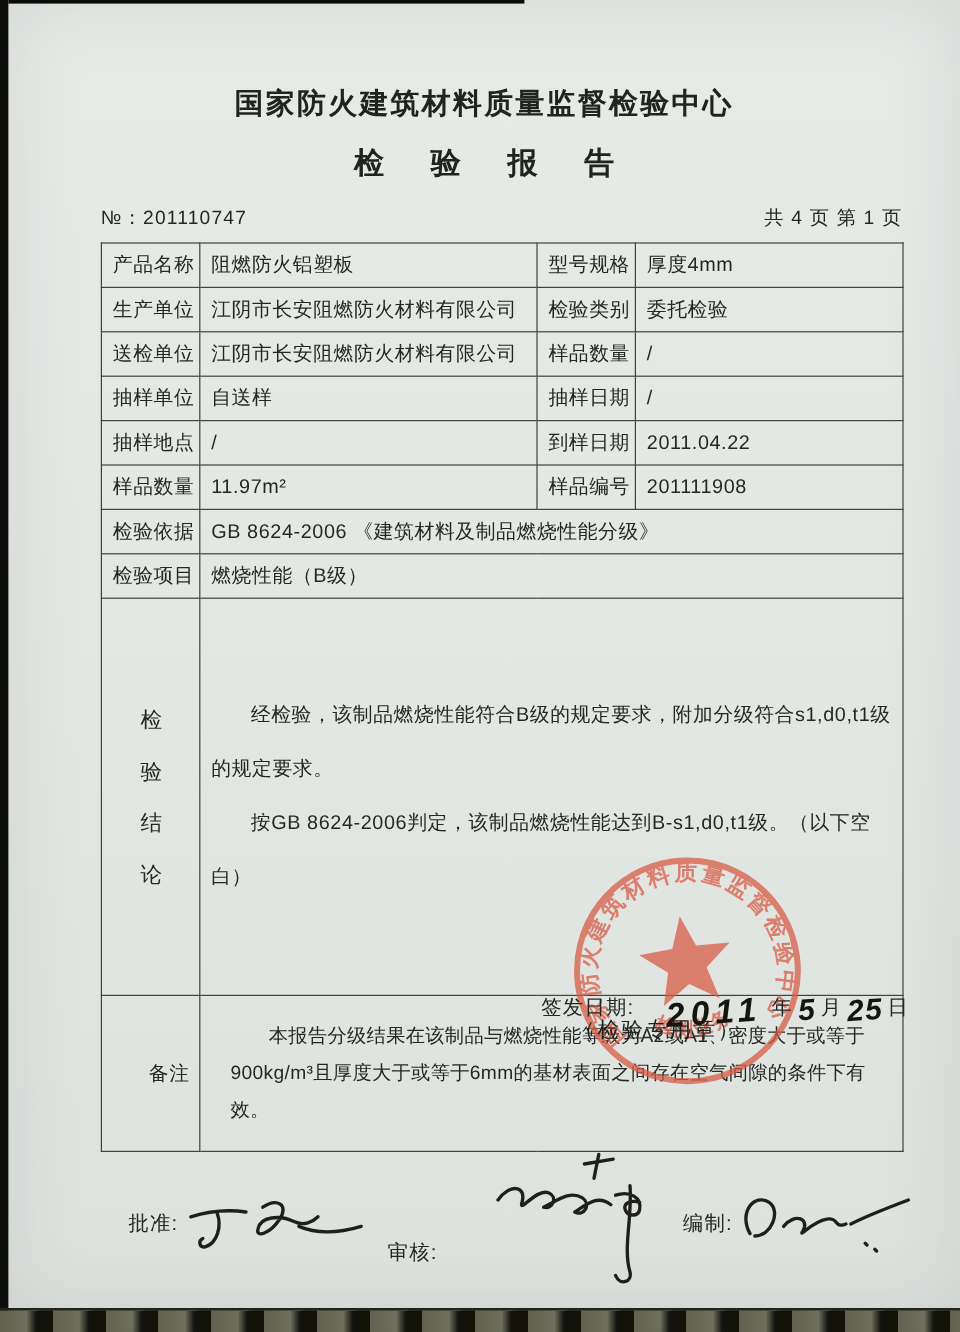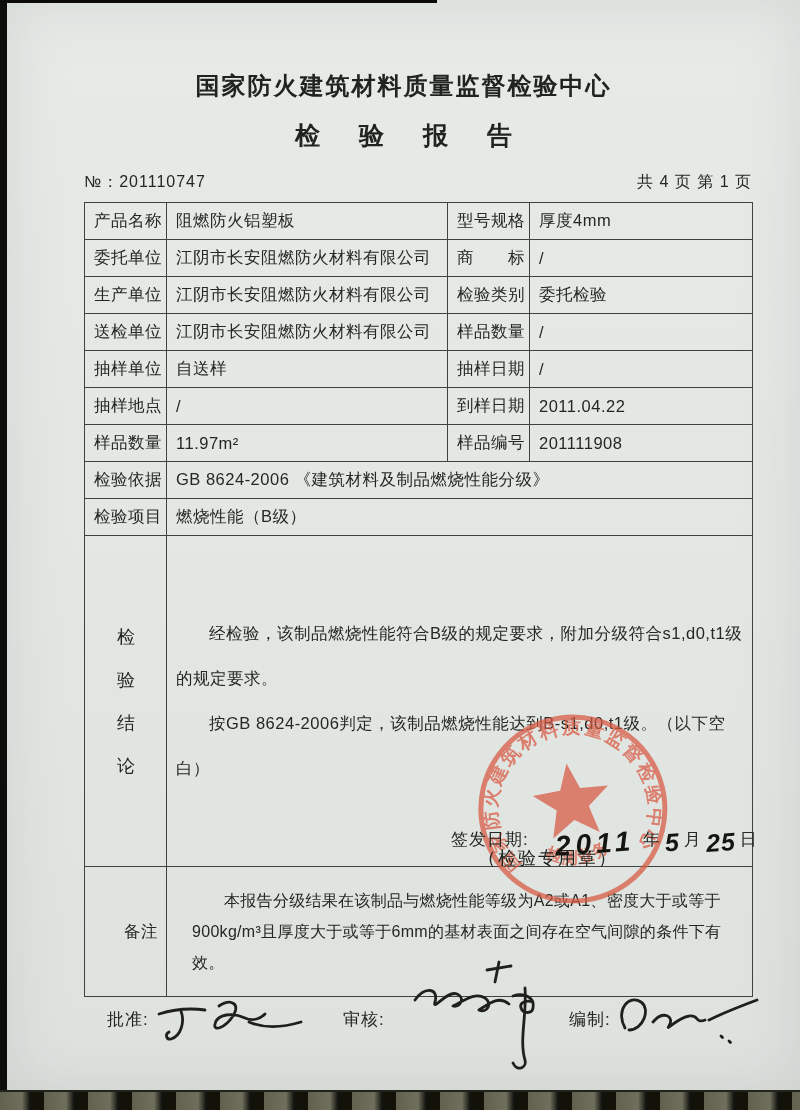--- a/index.html
+++ b/index.html
@@ -92,26 +92,20 @@
         <col style="width:223px">
       </colgroup>
     <tbody>
         <tr class="r">
       <td class="lbl">产品名称</td>
       <td>阻燃防火铝塑板</td>
       <td class="lbl">型号规格</td>
       <td>厚度4mm</td>
     </tr>
     <tr class="r">
-      <td class="lbl">委托单位</td>
-      <td>江阴市长安阻燃防火材料有限公司</td>
-      <td class="lbl">商　　标</td>
-      <td>/</td>
-    </tr>
-    <tr class="r">
       <td class="lbl">生产单位</td>
       <td>江阴市长安阻燃防火材料有限公司</td>
       <td class="lbl">检验类别</td>
       <td>委托检验</td>
     </tr>
     <tr class="r">
       <td class="lbl">送检单位</td>
       <td>江阴市长安阻燃防火材料有限公司</td>
       <td class="lbl">样品数量</td>
       <td>/</td>
@@ -191,21 +185,21 @@
   </div>
 
   <span class="footer-label" style="left:100px;">批准:</span>
   <svg class="sig" style="left:146px;top:992px;" width="152" height="56" viewBox="0 0 152 56">
     <path d="M6,22 C22,17 38,16 52,18"></path>
     <path d="M28,19 C32,30 28,44 18,47 C13,48 12,42 16,40"></path>
     <path d="M66,14 C78,6 88,12 80,24 C72,36 60,40 62,32 C64,22 80,20 92,26 C100,30 108,26 112,22"></path>
     <path d="M96,30 C110,36 128,36 148,30"></path>
   </svg>
 
-  <span class="footer-label" style="left:336px;">审核:</span>
+  <span class="footer-label" style="left:316px;margin-top:24px;">审核:</span>
   <svg class="sig" style="left:404px;top:960px;" width="144" height="114" viewBox="0 0 144 114">
     <path d="M88,2 L84,22"></path>
     <path d="M76,10 L100,6"></path>
     <path d="M4,40 C14,26 28,28 24,42 C21,52 36,30 46,34 C54,37 50,48 42,46 C54,40 64,32 74,38 C82,43 76,54 68,50 C80,42 88,36 98,44"></path>
     <path d="M102,36 C114,32 124,38 122,48 C121,54 112,54 110,48 C108,42 116,40 122,42"></path>
     <path d="M114,28 C116,55 108,80 114,100 C116,108 106,112 102,103"></path>
   </svg>
 
   <span class="footer-label" style="left:562px;">编制:</span>
   <svg class="sig" style="left:602px;top:990px;" width="150" height="62" viewBox="0 0 150 62">

